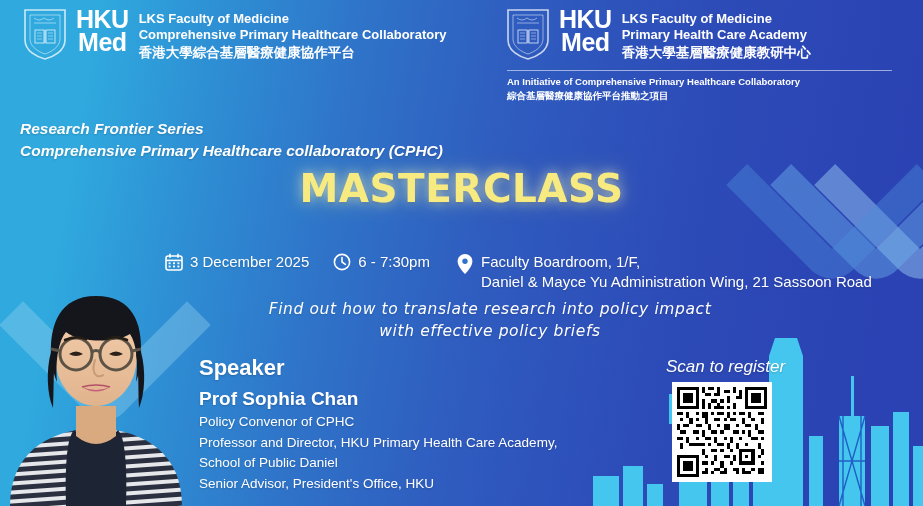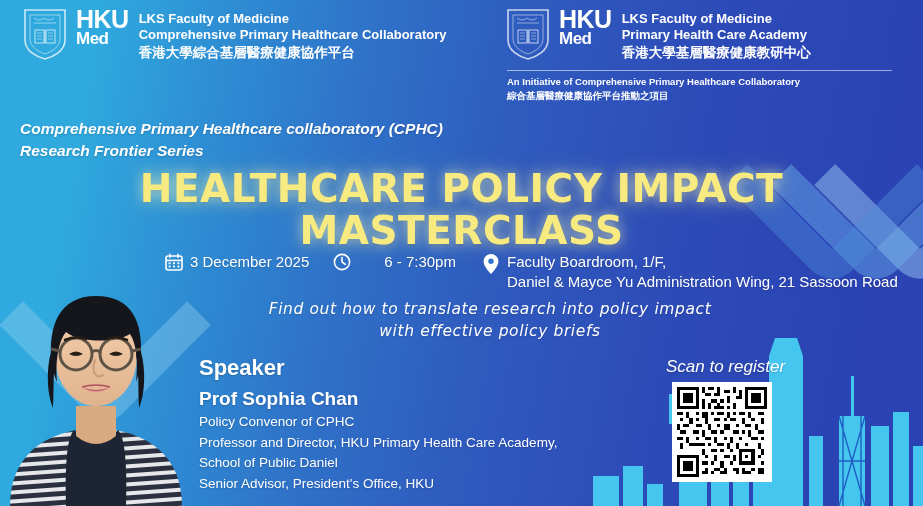--- a/index.html
+++ b/index.html
@@ -73,21 +73,21 @@
 
   .crest { width:46px; height:52px; flex:0 0 auto; }
   .hkumed {
     color:#ffffff;
     font-weight:bold;
     line-height:0.92;
     letter-spacing:-0.5px;
     margin-left:8px;
   }
   .hkumed .l1 { font-size:25px; display:block; }
-  .hkumed .l2 { font-size:17px; display:block; }
+  .hkumed .l2 { font-size:25px; display:block;text-align:center; }
 
   .logo-text { margin-left:10px; color:#ffffff; padding-top:3px; }
   .logo-text .en { font-size:13px; font-weight:bold; line-height:1.25; white-space:nowrap; }
   .logo-text .zh { font-size:13.5px; font-weight:bold; line-height:1.3; white-space:nowrap; }
 
   .right-sub { position:absolute; left:507px; top:70px; width:385px; }
   .right-sub .rule { height:1px; background:rgba(255,255,255,0.55); margin-bottom:5px; }
   .right-sub .s1 { color:#fff; font-size:9.5px; font-weight:bold; line-height:1.35; white-space:nowrap; }
   .right-sub .s2 { color:#fff; font-size:9.5px; font-weight:bold; line-height:1.4; white-space:nowrap; }
 
@@ -113,21 +113,21 @@
       0 0 24px rgba(255,255,160,0.35),
       0 2px 3px rgba(0,0,0,0.12);
   }
 
   
   .details { position:absolute; left:165px; top:252px; display:flex; align-items:flex-start; }
   .det { display:flex; align-items:flex-start; color:#ffffff; }
   .det .ic { flex:0 0 auto; margin-right:7px; margin-top:1px; }
   .det .tx { font-size:15px; font-weight:normal; line-height:1.35; white-space:nowrap; text-shadow:0 1px 2px rgba(0,0,0,0.18); }
   .det-date { margin-right:24px;justify-content:center; }
-  .det-time { margin-right:26px;gap:26px; }
+  .det-time { margin-right:26px; }
 
   
   .tagline {
     position:absolute; left:230px; top:298px; width:520px;
     text-align:center;
     color:#ffffff;
     font-family:"DejaVu Sans", sans-serif;
     font-size:15.5px;
     line-height:1.45;
     letter-spacing:0.6px;
@@ -243,26 +243,25 @@
     </div>
 
     <div class="right-sub">
       <div class="rule"></div>
       <div class="s1">An Initiative of Comprehensive Primary Healthcare Collaboratory</div>
       <div class="s2">綜合基層醫療健康協作平台推動之項目</div>
     </div>
   </div>
 
   <div class="series">
+    <div>Research Frontier Series</div>
     <div>Comprehensive Primary Healthcare collaboratory (CPHC)</div>
-    <div>Research Frontier Series</div>
   </div>
 
   <div class="title-wrap">
-    <div class="title">HEALTHCARE POLICY IMPACT</div>
     <div class="title l2">MASTERCLASS</div>
   </div>
 
   <div class="details">
 
     <div class="det det-date">
       <svg class="ic" width="18" height="18" viewBox="0 0 18 18">
         <rect x="1" y="3" width="16" height="14" rx="2.2" fill="none" stroke="#ffffff" stroke-width="1.6"></rect>
         <path d="M1 7.4 h16" stroke="#ffffff" stroke-width="1.6"></path>
         <path d="M5 1.2 v3 M13 1.2 v3" stroke="#ffffff" stroke-width="1.6" stroke-linecap="round"></path>

